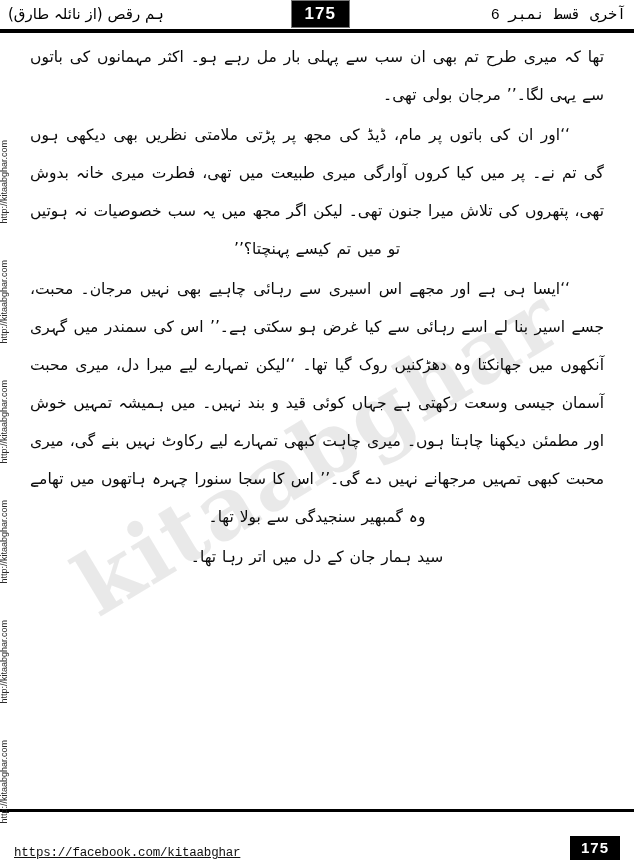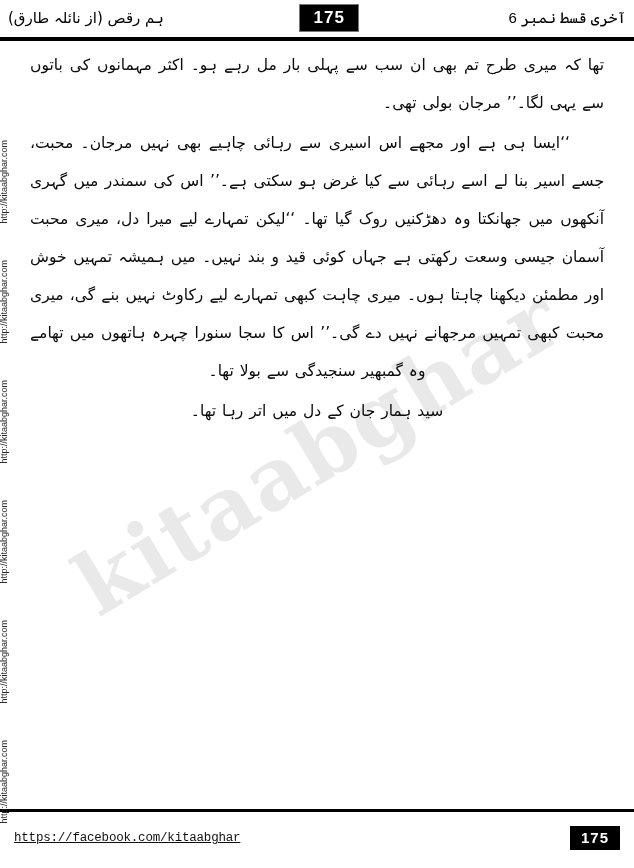--- a/index.html
+++ b/index.html
@@ -33,37 +33,37 @@
     white-space: nowrap;
     pointer-events: none;
     z-index: 0;
     font-family: "DejaVu Serif", serif;
   }
 
   
   .header {
     position: relative;
     z-index: 3;
-    height: 36px;
+    height: 28px;
     padding: 0 8px;
     display: flex;
     align-items: center;
     justify-content: space-between;
     flex-direction: row-reverse;
   }
   .hdr-title {
     font-family: "DejaVu Sans", sans-serif;
     font-size: 15px;
     color: #000;
     direction: rtl;
     white-space: nowrap;
     padding-right: 8px;
   }
   .hdr-episode {
-    font-family: Liberation Sans, sans-serif;
+    font-family: Liberation Mono, monospace;
     font-size: 15px;
     color: #000;
     direction: rtl;
     white-space: nowrap;
     padding-left: 22px;
   }
   .pagebadge {
     background: #000;
     color: #fff;
     font-family: "Liberation Sans", sans-serif;
@@ -129,21 +129,21 @@
     z-index: 3;
   }
   .footer {
     position: absolute;
     left: 0; right: 0;
     bottom: 8px;
     height: 44px;
     z-index: 3;
     display: flex;
     flex-direction: row;
-    align-items: center;
+    align-items: flex-end;
     justify-content: space-between;
     padding: 0 14px;
     direction: ltr;
   }
   .footer-url {
     font-family: "Liberation Mono", monospace;
     font-size: 12.5px;
     color: #111;
     letter-spacing: -0.2px;
     white-space: nowrap;
@@ -169,20 +169,21 @@
   <div class="header">
     <div class="hdr-title">ہم رقص (از نائلہ طارق)</div>
     <div class="pagebadge">175</div>
     <div class="hdr-episode">آخری قسط نمبر 6</div>
   </div>
   <div class="rule-top"></div>
 
   <div class="body-wrap">
 
     <p class="para last-right">تھا کہ میری طرح تم بھی ان سب سے پہلی بار مل رہے ہو۔ اکثر مہمانوں کی باتوں سے یہی لگا۔’’ مرجان بولی تھی۔</p>
+    <p class="para indent">‘‘اور ان کی باتوں پر مام، ڈیڈ کی مجھ پر پڑتی ملامتی نظریں بھی دیکھی ہوں گی تم نے۔ پر میں کیا کروں آوارگی میری طبیعت میں تھی، فطرت میری خانہ بدوش تھی، پتھروں کی تلاش میرا جنون تھی۔ لیکن اگر مجھ میں یہ سب خصوصیات نہ ہوتیں تو میں تم کیسے پہنچتا؟’’</p>
     <p class="para indent">‘‘ایسا ہی ہے اور مجھے اس اسیری سے رہائی چاہیے بھی نہیں مرجان۔ محبت، جسے اسیر بنا لے اسے رہائی سے کیا غرض ہو سکتی ہے۔’’ اس کی سمندر میں گہری آنکھوں میں جھانکتا وہ دھڑکنیں روک گیا تھا۔ ‘‘لیکن تمہارے لیے میرا دل، میری محبت آسمان جیسی وسعت رکھتی ہے جہاں کوئی قید و بند نہیں۔ میں ہمیشہ تمہیں خوش اور مطمئن دیکھنا چاہتا ہوں۔ میری چاہت کبھی تمہارے لیے رکاوٹ نہیں بنے گی، میری محبت کبھی تمہیں مرجھانے نہیں دے گی۔’’ اس کا سجا سنورا چہرہ ہاتھوں میں تھامے وہ گمبھیر سنجیدگی سے بولا تھا۔</p>
     <p class="para">سید ہمار جان کے دل میں اتر رہا تھا۔</p>
 
   </div>
 
   <div class="side-wm left" style="top:140px;">http://kitaabghar.com</div>
   <div class="side-wm left" style="top:260px;">http://kitaabghar.com</div>
   <div class="side-wm left" style="top:380px;">http://kitaabghar.com</div>
   <div class="side-wm left" style="top:500px;">http://kitaabghar.com</div>
   <div class="side-wm left" style="top:620px;">http://kitaabghar.com</div>

